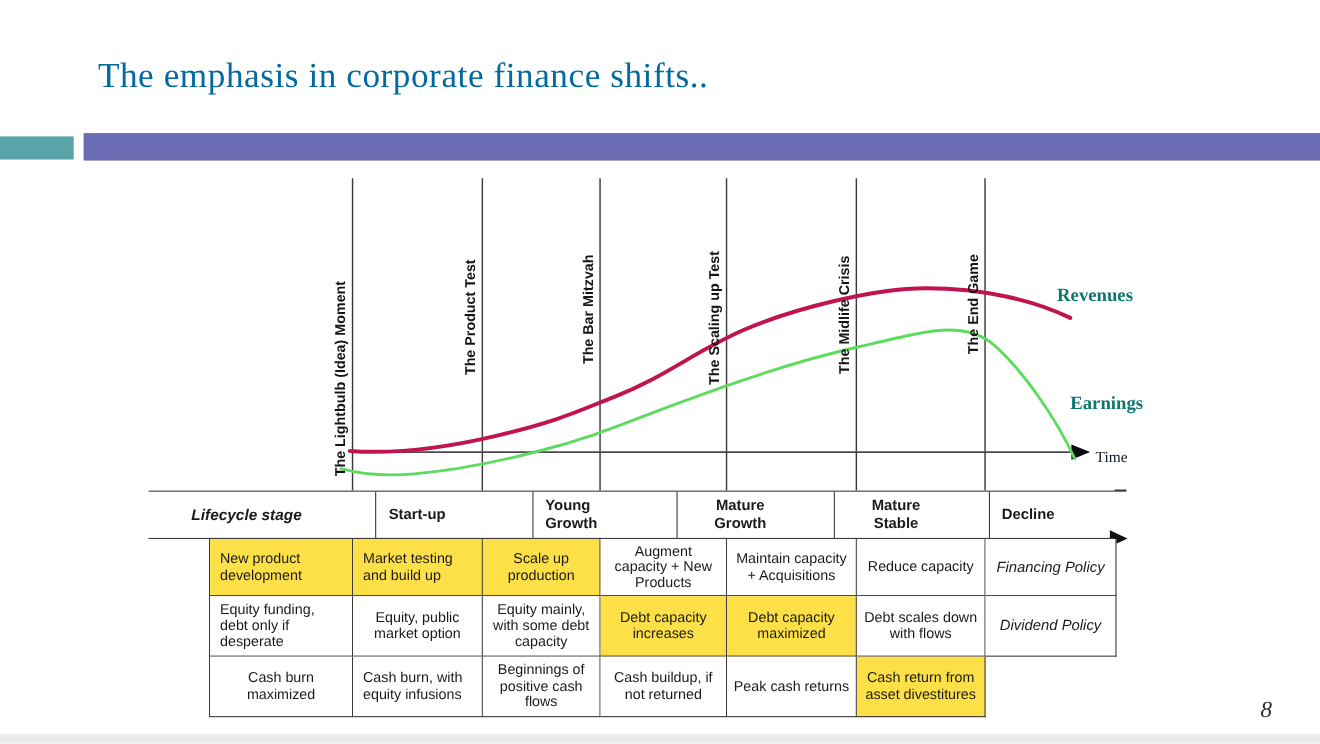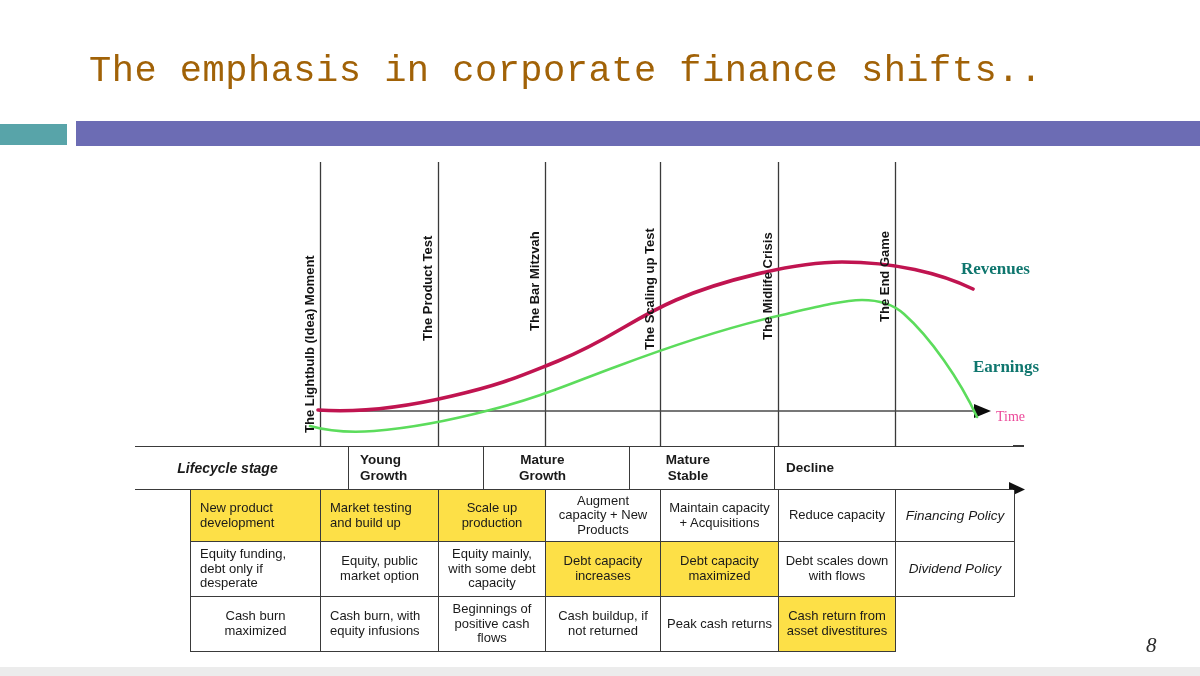--- a/index.html
+++ b/index.html
@@ -4,22 +4,22 @@
 <style>
   html,body{margin:0;padding:0;}
   body{
     width:1200px;height:676px;position:relative;overflow:hidden;
     background:#ffffff;font-family:"Liberation Sans",sans-serif;
   }
   *{box-sizing:border-box;}
 
   .slide-title{
     position:absolute;left:89px;top:50px;
-    font-size:37px;color:#a16207;letter-spacing:0.5px;
-    font-family:Liberation Mono, monospace;
+    font-size:32px;color:#0369a1;letter-spacing:0.5px;
+    font-family:Liberation Serif, serif;
   }
   .bar-teal{position:absolute;left:0;top:124px;width:67px;height:21px;background:#58a4a9;}
   .bar-purple{position:absolute;left:76px;top:121px;width:1124px;height:25px;background:#6c6cb4;}
   .bottom-strip{position:absolute;left:0;top:667px;width:1200px;height:9px;background:#ececec;}
 
   svg.chart{position:absolute;left:0;top:0;width:1200px;height:676px;}
 
   .ms{
     position:absolute;white-space:nowrap;
     transform:rotate(-90deg);transform-origin:0 0;
@@ -33,21 +33,21 @@
   .ms6{left:877px;top:322px;}
 
   .curve-lbl{
     position:absolute;font-family:"Liberation Serif",serif;
     font-weight:bold;font-size:17px;color:#0f766e;white-space:nowrap;
   }
   .lbl-rev{left:961px;top:259px;}
   .lbl-earn{left:973px;top:357px;}
   .lbl-time{
     position:absolute;left:996px;top:409px;
-    font-family:"Liberation Serif",serif;font-size:14px;color:#ec4899;
+    font-family:"Liberation Serif",serif;font-size:14px;color:#0f172a;
   }
 
   
   .tbl-header{
     position:absolute;left:135px;top:446px;width:878px;height:44px;
     border-top:1.5px solid #3a3a3a;border-bottom:1.5px solid #3a3a3a;
     display:flex;align-items:center;gap:28px;
   }
   .hline-ext{position:absolute;left:1013px;top:445px;width:11px;height:2px;background:#3a3a3a;}
   .th{
@@ -123,20 +123,21 @@
 <div class="ms ms4">The Scaling up Test</div>
 <div class="ms ms5">The Midlife Crisis</div>
 <div class="ms ms6">The End Game</div>
 
 <div class="curve-lbl lbl-rev">Revenues</div>
 <div class="curve-lbl lbl-earn">Earnings</div>
 <div class="lbl-time">Time</div>
 
 <div class="tbl-header">
   <div class="corner">Lifecycle stage</div>
+  <div class="th w1">Start-up</div>
   <div class="th w2">Young
 Growth</div>
   <div class="th w4 ctr">Mature
 Growth</div>
   <div class="th w5 ctr">Mature
 Stable</div>
   <div class="th w6">Decline</div>
 </div>
 <div class="hline-ext"></div>
 

